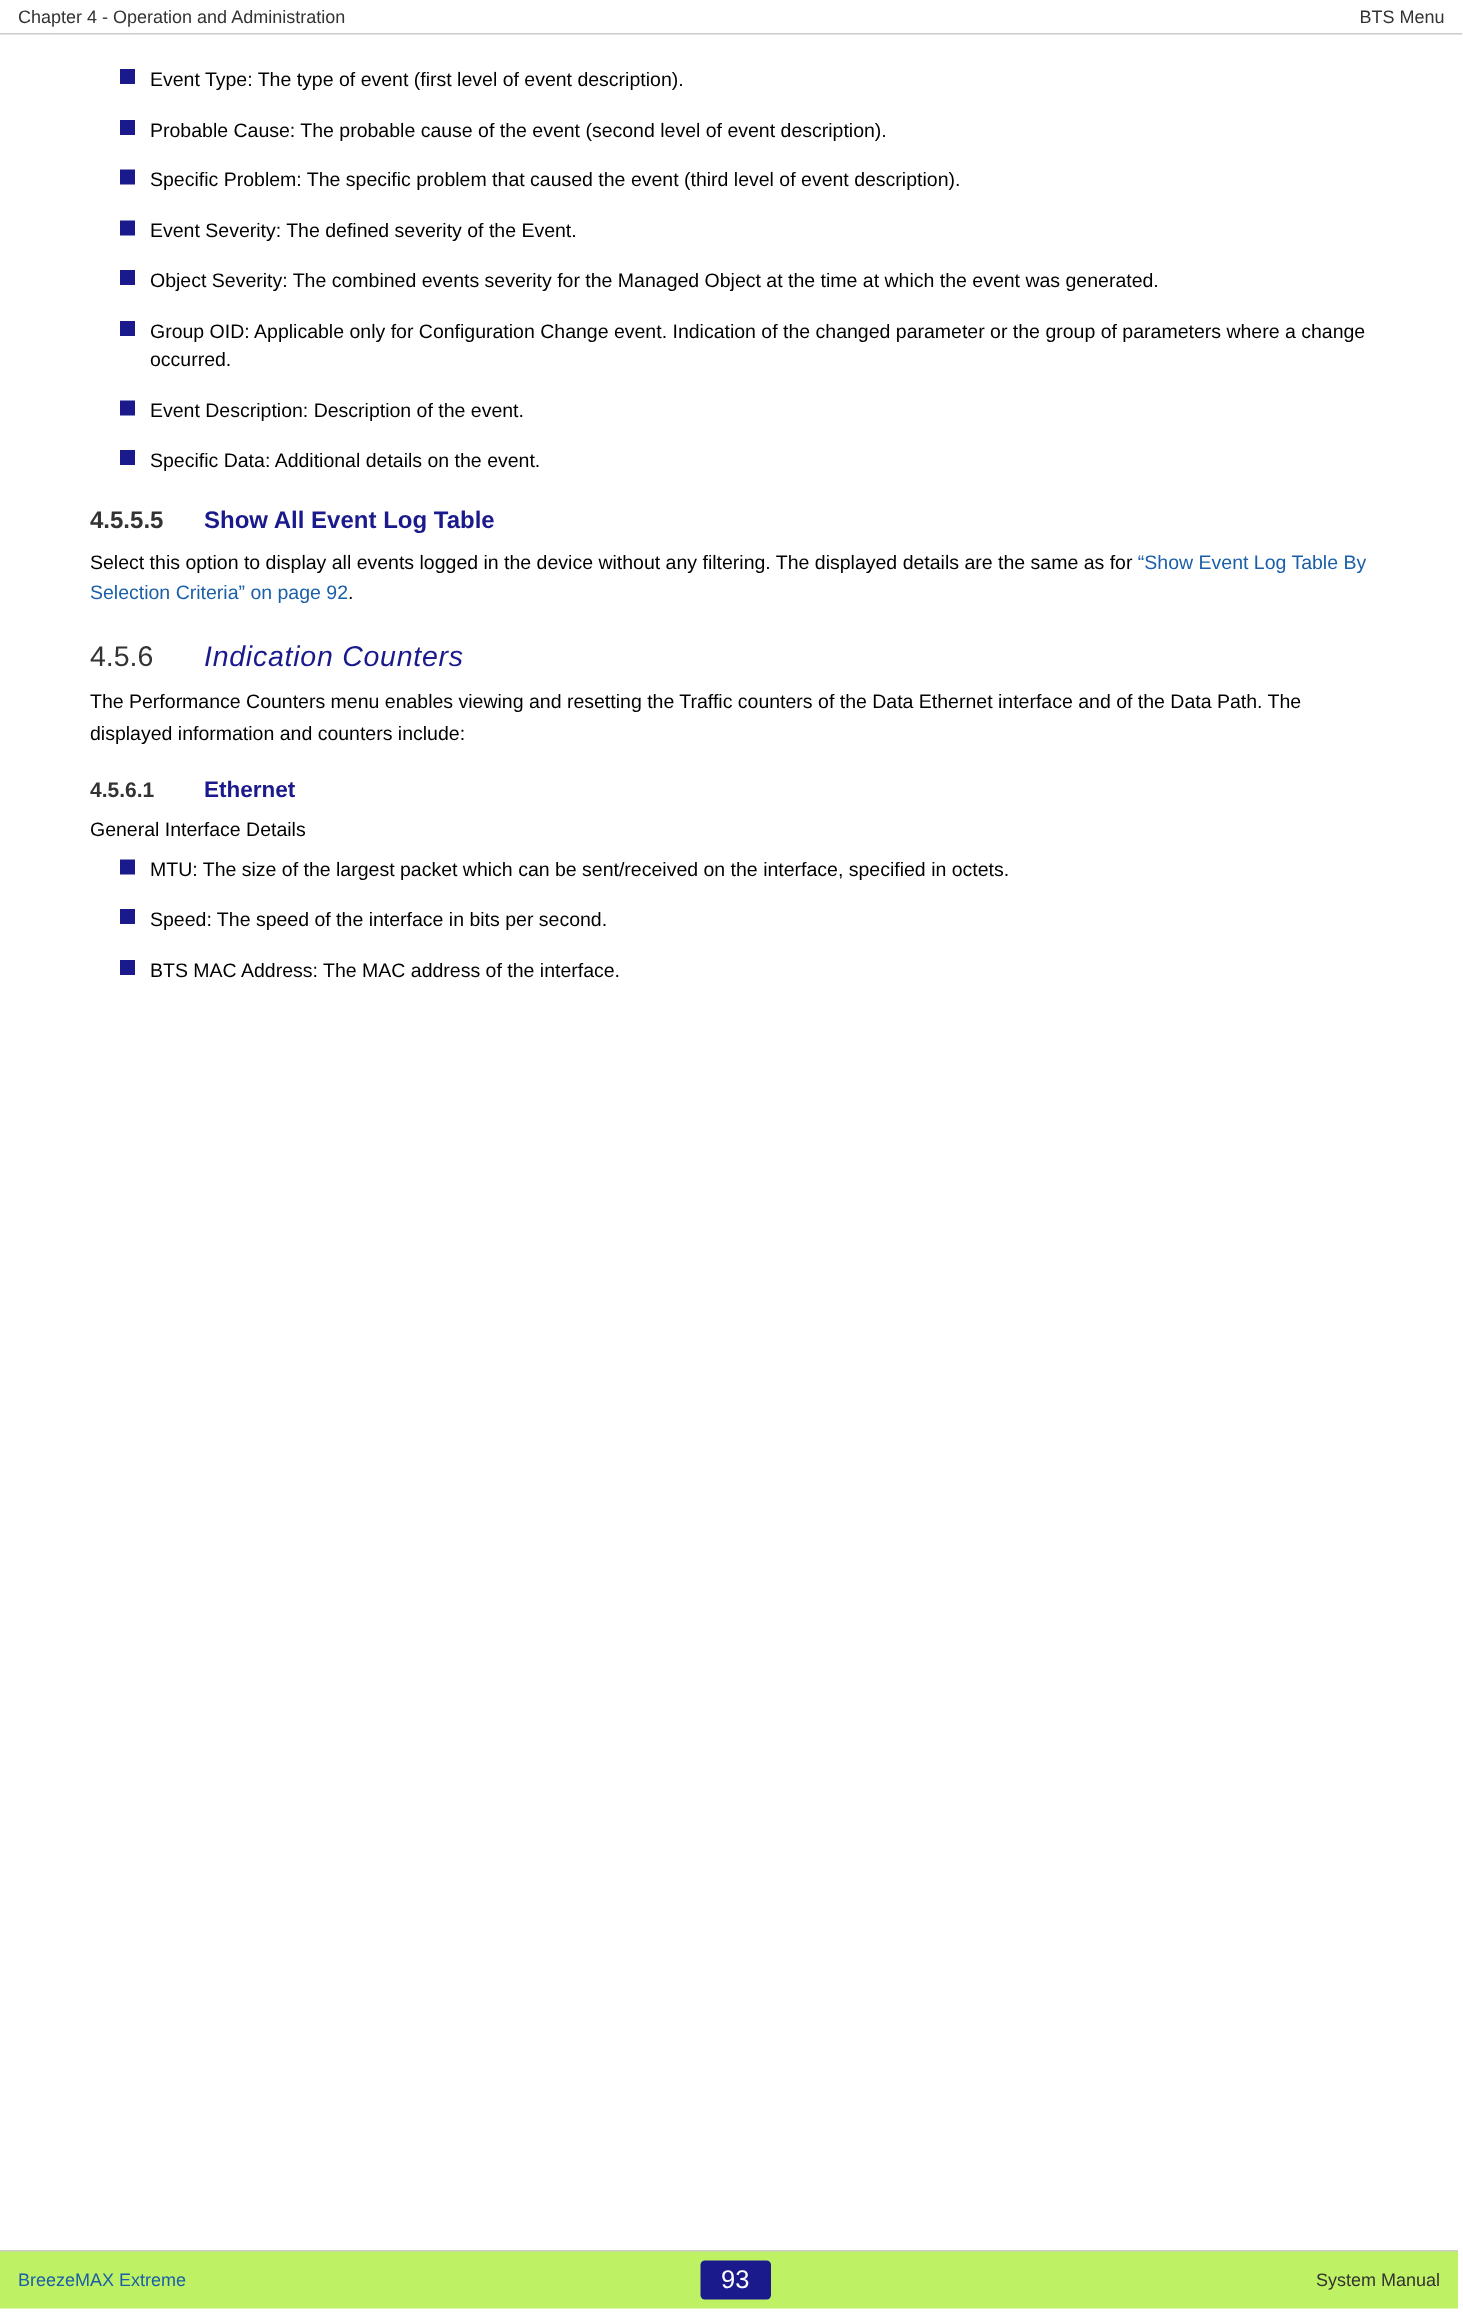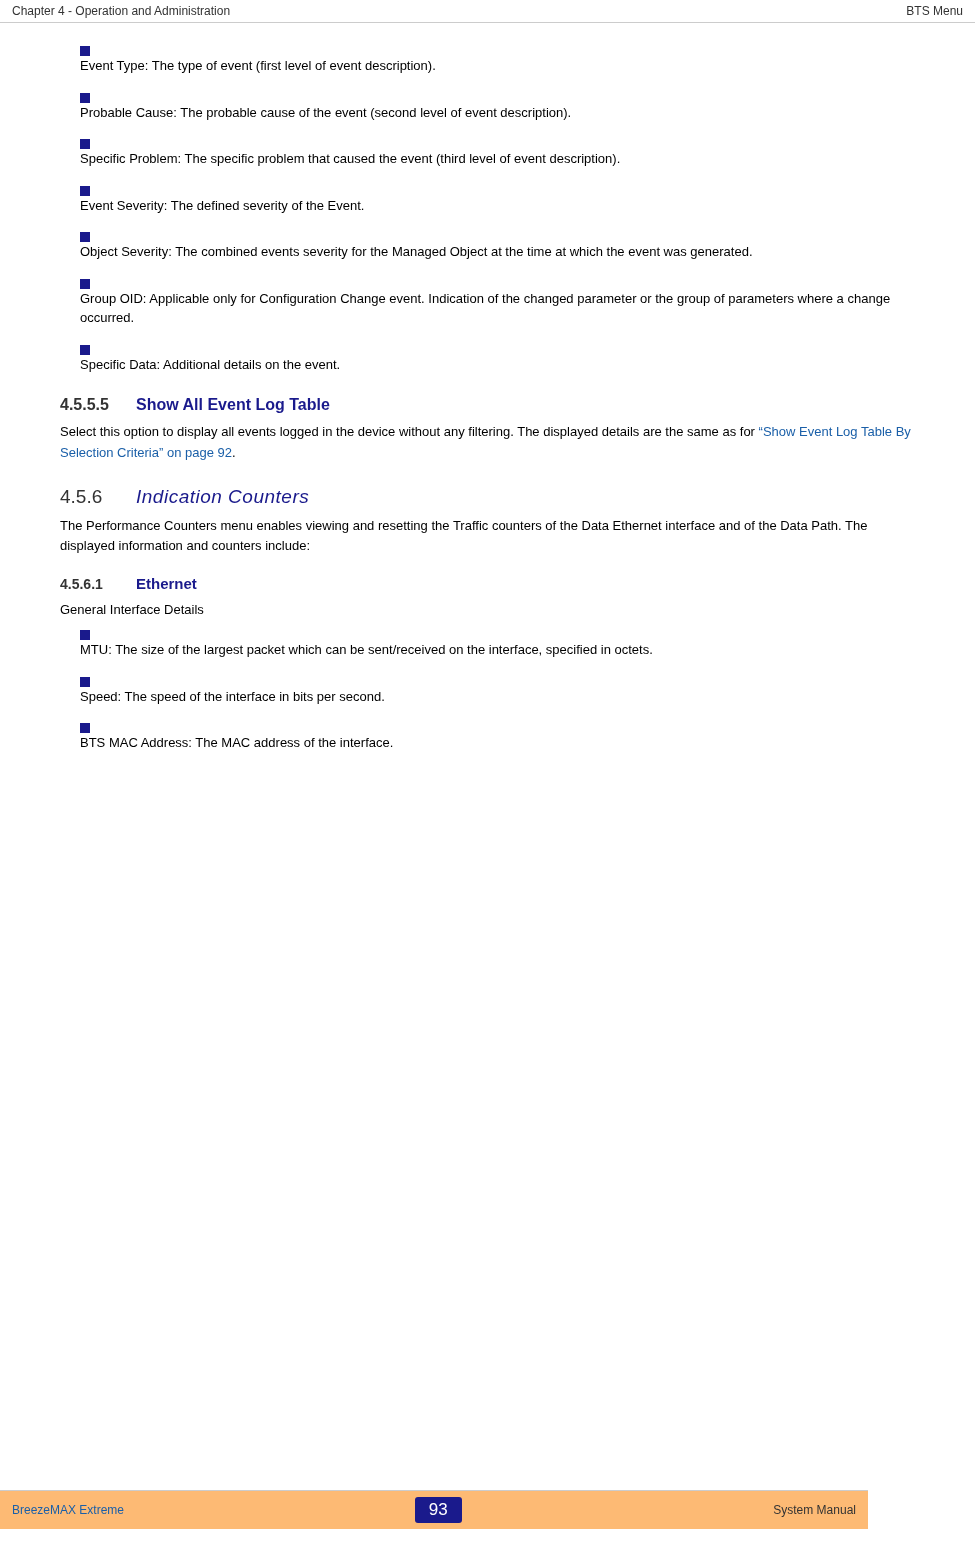--- a/index.html
+++ b/index.html
@@ -35,21 +35,20 @@
     .content {
       padding: 20px 60px 60px 60px;
     }
 
     
     .bullet-item {
       display: flex;
       align-items: flex-start;
       margin-bottom: 14px;
       padding-left: 20px;
-      flex-direction: column;
     }
     .bullet-square {
       display: inline-block;
       width: 10px;
       height: 10px;
       background: #1a1a8c;
       margin-right: 10px;
       margin-top: 3px;
       flex-shrink: 0;
     }
@@ -142,29 +141,29 @@
       font-weight: normal;
       color: #000;
       margin-top: 10px;
       margin-bottom: 10px;
       padding-left: 0;
     }
 
     
     .footer-bar {
       position: absolute;
-      bottom: 16px;
+      bottom: 6px;
       left: 0;
-      width: 868px;
+      width: 972px;
       display: flex;
       justify-content: space-between;
       align-items: center;
       border-top: 1px solid #ccc;
       padding: 6px 12px;
-      background: #fdba74;
+      background: #bef264;
     }
     .footer-left {
       font-size: 12px;
       color: #1a5fa8;
     }
     .footer-center {
       font-size: 17px;
       background: #1a1a8c;
       color: #fff;
       padding: 3px 14px;
@@ -207,20 +206,24 @@
       <div class="bullet-item">
       <span class="bullet-square"></span>
       <span class="bullet-text">Object Severity: The combined events severity for the Managed Object at the time at which the event was generated.</span>
     </div>
       <div class="bullet-item">
       <span class="bullet-square"></span>
       <span class="bullet-text">Group OID: Applicable only for Configuration Change event. Indication of the changed parameter or the group of parameters where a change occurred.</span>
     </div>
       <div class="bullet-item">
       <span class="bullet-square"></span>
+      <span class="bullet-text">Event Description: Description of the event.</span>
+    </div>
+      <div class="bullet-item">
+      <span class="bullet-square"></span>
       <span class="bullet-text">Specific Data: Additional details on the event.</span>
     </div>
     </div>
 
   <div class="section-heading-numbered">
     <span class="section-number">4.5.5.5</span>
     <span class="section-title">Show All Event Log Table</span>
   </div>
   <div class="body-text">
     <span>Select this option to display all events logged in the device without any filtering. The displayed details are the same as for </span><a class="link-text">“Show Event Log Table By Selection Criteria” on page 92</a><span>.</span>

